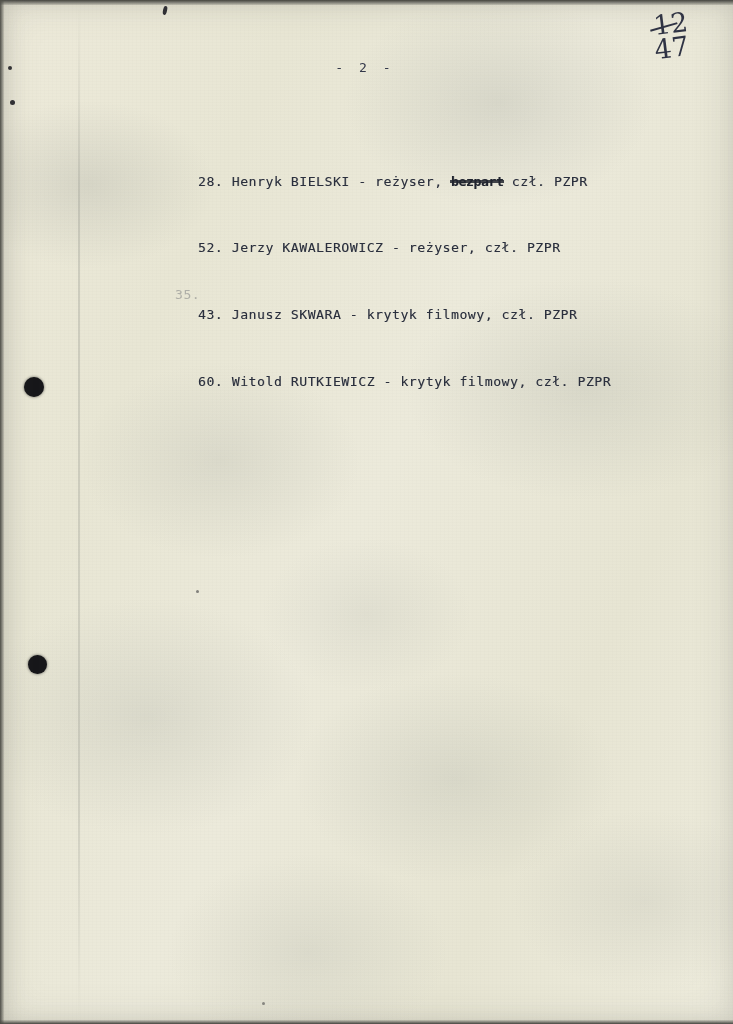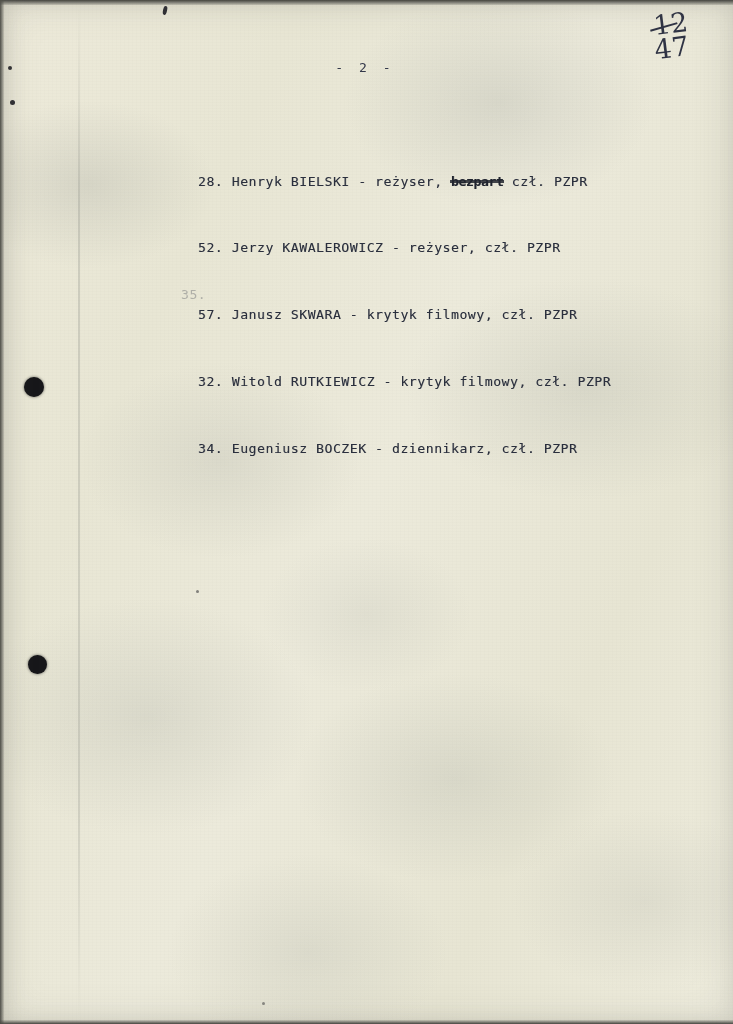--- a/index.html
+++ b/index.html
@@ -85,21 +85,21 @@
     position: absolute;
     left: -1px; right: -1px;
     top: 46%;
     height: 3px;
     background: #22262f;
     opacity: 0.85;
   }
 
   .faint {
     position: absolute;
-    left: 181px;
+    left: 175px;
     top: 287px;
     font-family: "DejaVu Sans Mono", monospace;
     font-size: 13.1px;
     letter-spacing: 0.55px;
     color: rgba(60,65,78,0.33);
     white-space: pre;
   }
 
   
   .page-num {
@@ -186,23 +186,22 @@
   <div class="page-num">-  2  -</div>
 
   <div class="hand">
     <span class="h1">12</span>
     <span class="h2">47</span>
   </div>
 
   <div class="typed">
     <span class="line"><span>28. Henryk BIELSKI - reżyser, </span><span class="struck">bezpart</span><span> czł. PZPR</span></span>
     <span class="line">52. Jerzy KAWALEROWICZ - reżyser, czł. PZPR</span>
-    <span class="line">57. Janusz SKWARA - krytyk filmowy, czł. PZPR</span>
-    <span class="line">32. Witold RUTKIEWICZ - krytyk filmowy, czł. PZPR</span>
-    <span class="line">34. Eugeniusz BOCZEK - dziennikarz, czł. PZPR</span>
+    <span class="line">43. Janusz SKWARA - krytyk filmowy, czł. PZPR</span>
+    <span class="line">60. Witold RUTKIEWICZ - krytyk filmowy, czł. PZPR</span>
   </div>
 
   <div class="faint">35.</div>
 
   <div class="hole hole-1"></div>
   <div class="hole hole-2"></div>
 
   <div class="speck speck-a"></div>
   <div class="speck speck-b"></div>
   <div class="speck speck-c"></div>

